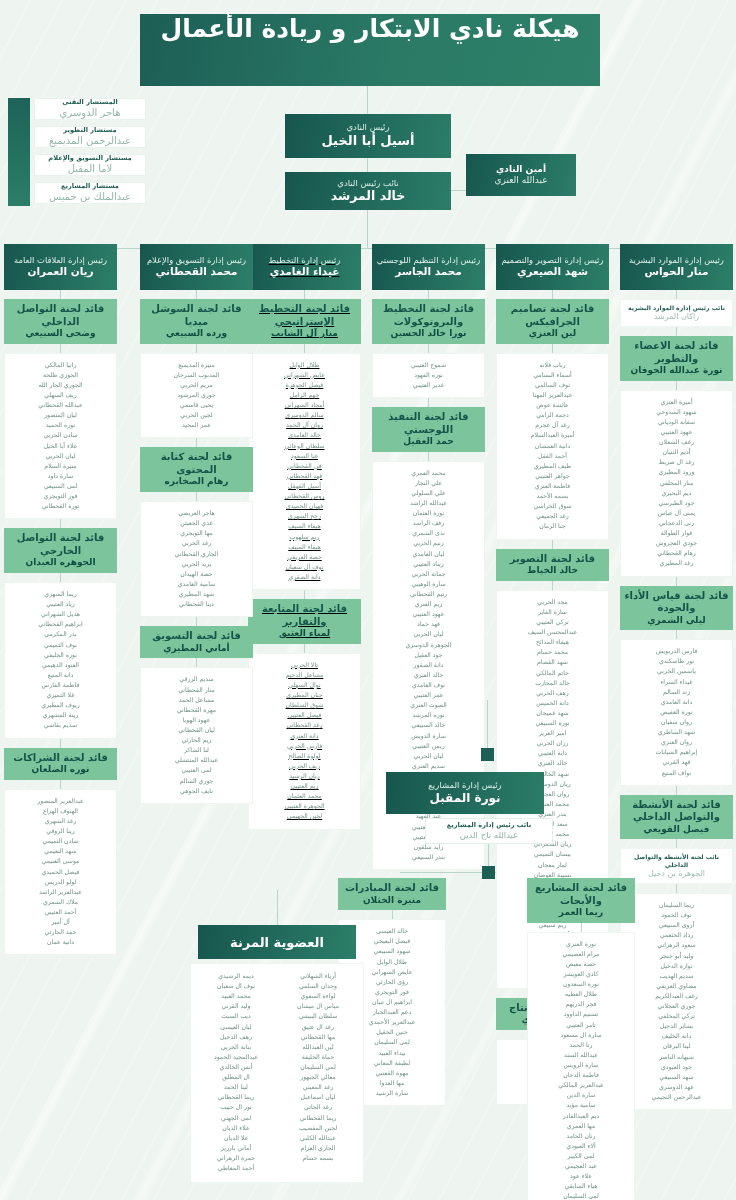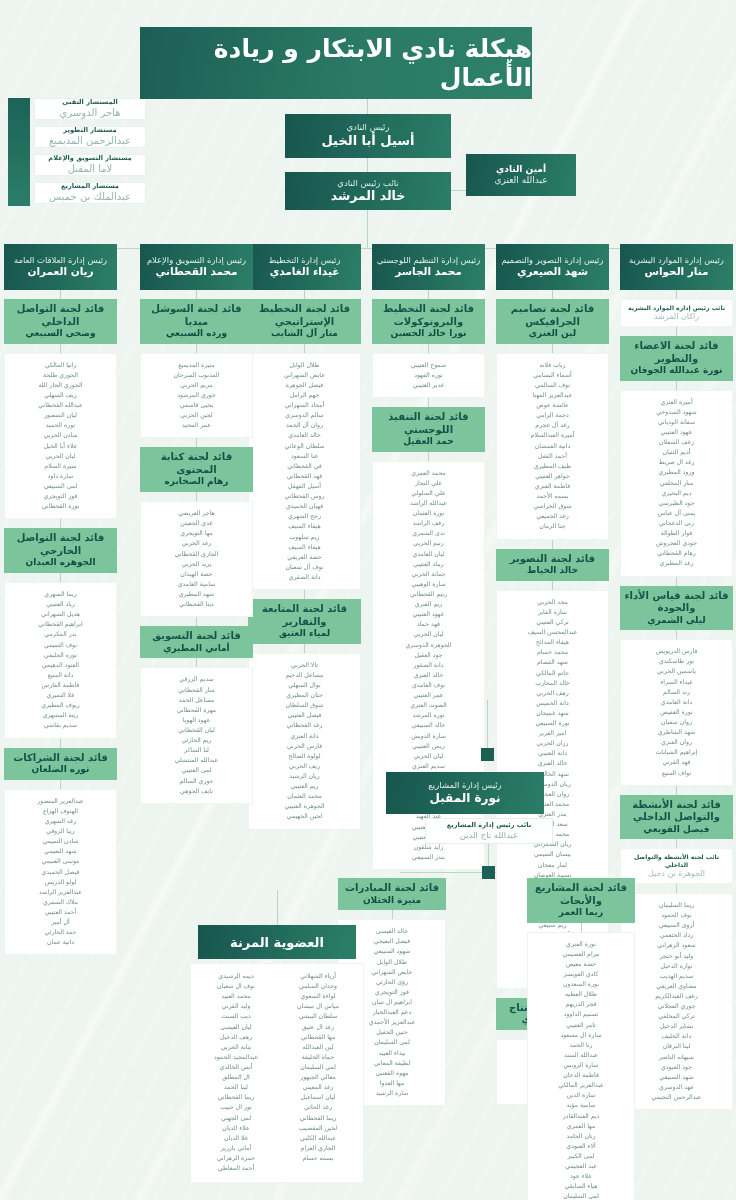--- a/index.html
+++ b/index.html
@@ -21,35 +21,35 @@
     overflow: hidden;
   }
   #page::before {
     content:""; position:absolute; inset:0; pointer-events:none;
     background: repeating-linear-gradient(118deg, rgba(255,255,255,0) 0 26px, rgba(255,255,255,.38) 26px 28px);
     opacity:.55;
   }
 
   
   .title-bar {
-    position:absolute; left:140px; top:27px; width:392px; height:72px;
+    position:absolute; left:140px; top:14px; width:460px; height:72px;
     background: linear-gradient(100deg, #1d5e55 0%, #2a7a66 55%, #2f8169 100%);
-    display:flex; align-items:center; justify-content:center;
+    display:flex; justify-content:center;
     z-index: 5;
   }
   .title-bar span {
     color:#fff; font-size:25px; font-weight:bold; letter-spacing:.3px;
   }
 
   
   .dark-box {
     background: linear-gradient(100deg,#17564e 0%, #2b7d68 100%);
     color:#fff; text-align:center;
     display:flex; flex-direction:column; justify-content:center;
-    padding:3px 4px; position:absolute; z-index:4;
+    padding:3px 4px; position:absolute; z-index:4;align-items:center;
   }
   .dark-box .role { font-size:8.5px; font-weight:normal; line-height:1.25; color:#dff0e9; }
   .dark-box .person { font-size:11px; font-weight:bold; line-height:1.3; }
 
   .white-box {
     background:#ffffff; text-align:center; position:absolute; z-index:4;
     display:flex; flex-direction:column; justify-content:center; padding:3px 3px;
     border:1px solid #e4efe8;
   }
   .white-box .role { font-size:6.6px; font-weight:bold; color:#1f5d52; line-height:1.3; }
@@ -404,21 +404,21 @@
           <li>غدي الدوسري</li>
           <li>موسى العتيبي</li>
           <li>سارة الحربي</li>
           <li>عبد الفهيد</li>
           <li>راكان العتيبي</li>
           <li>باسم العتيبي</li>
           <li>زايد شلقون</li>
           <li>بندر السبيعي</li>
         </ul>
       </div>
-      <div class="col" style="left: 248px;">
+      <div class="col" style="left: 248px; text-decoration: underline;">
         <div class="col-head">
           <div class="role">رئيس إدارة التخطيط</div>
           <div class="person">غيداء الغامدي</div>
         </div>
         <div class="connector"></div>
         <div class="green-head">
           <span class="role">قائد لجنة التخطيط الإستراتيجي</span>
           <span class="person">منار آل الشايب</span>
         </div>
         <div class="connector"></div>

